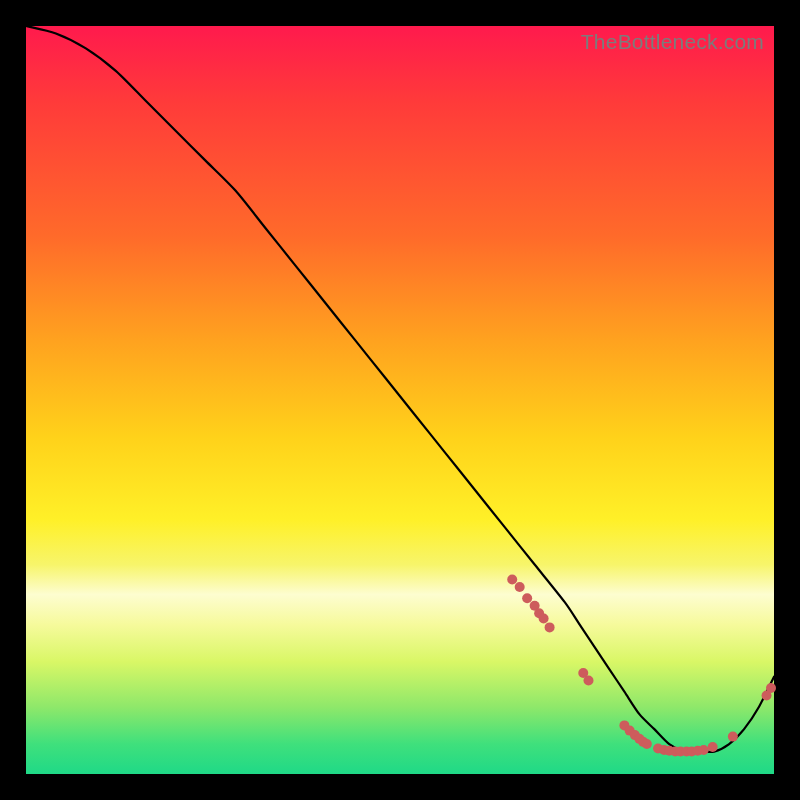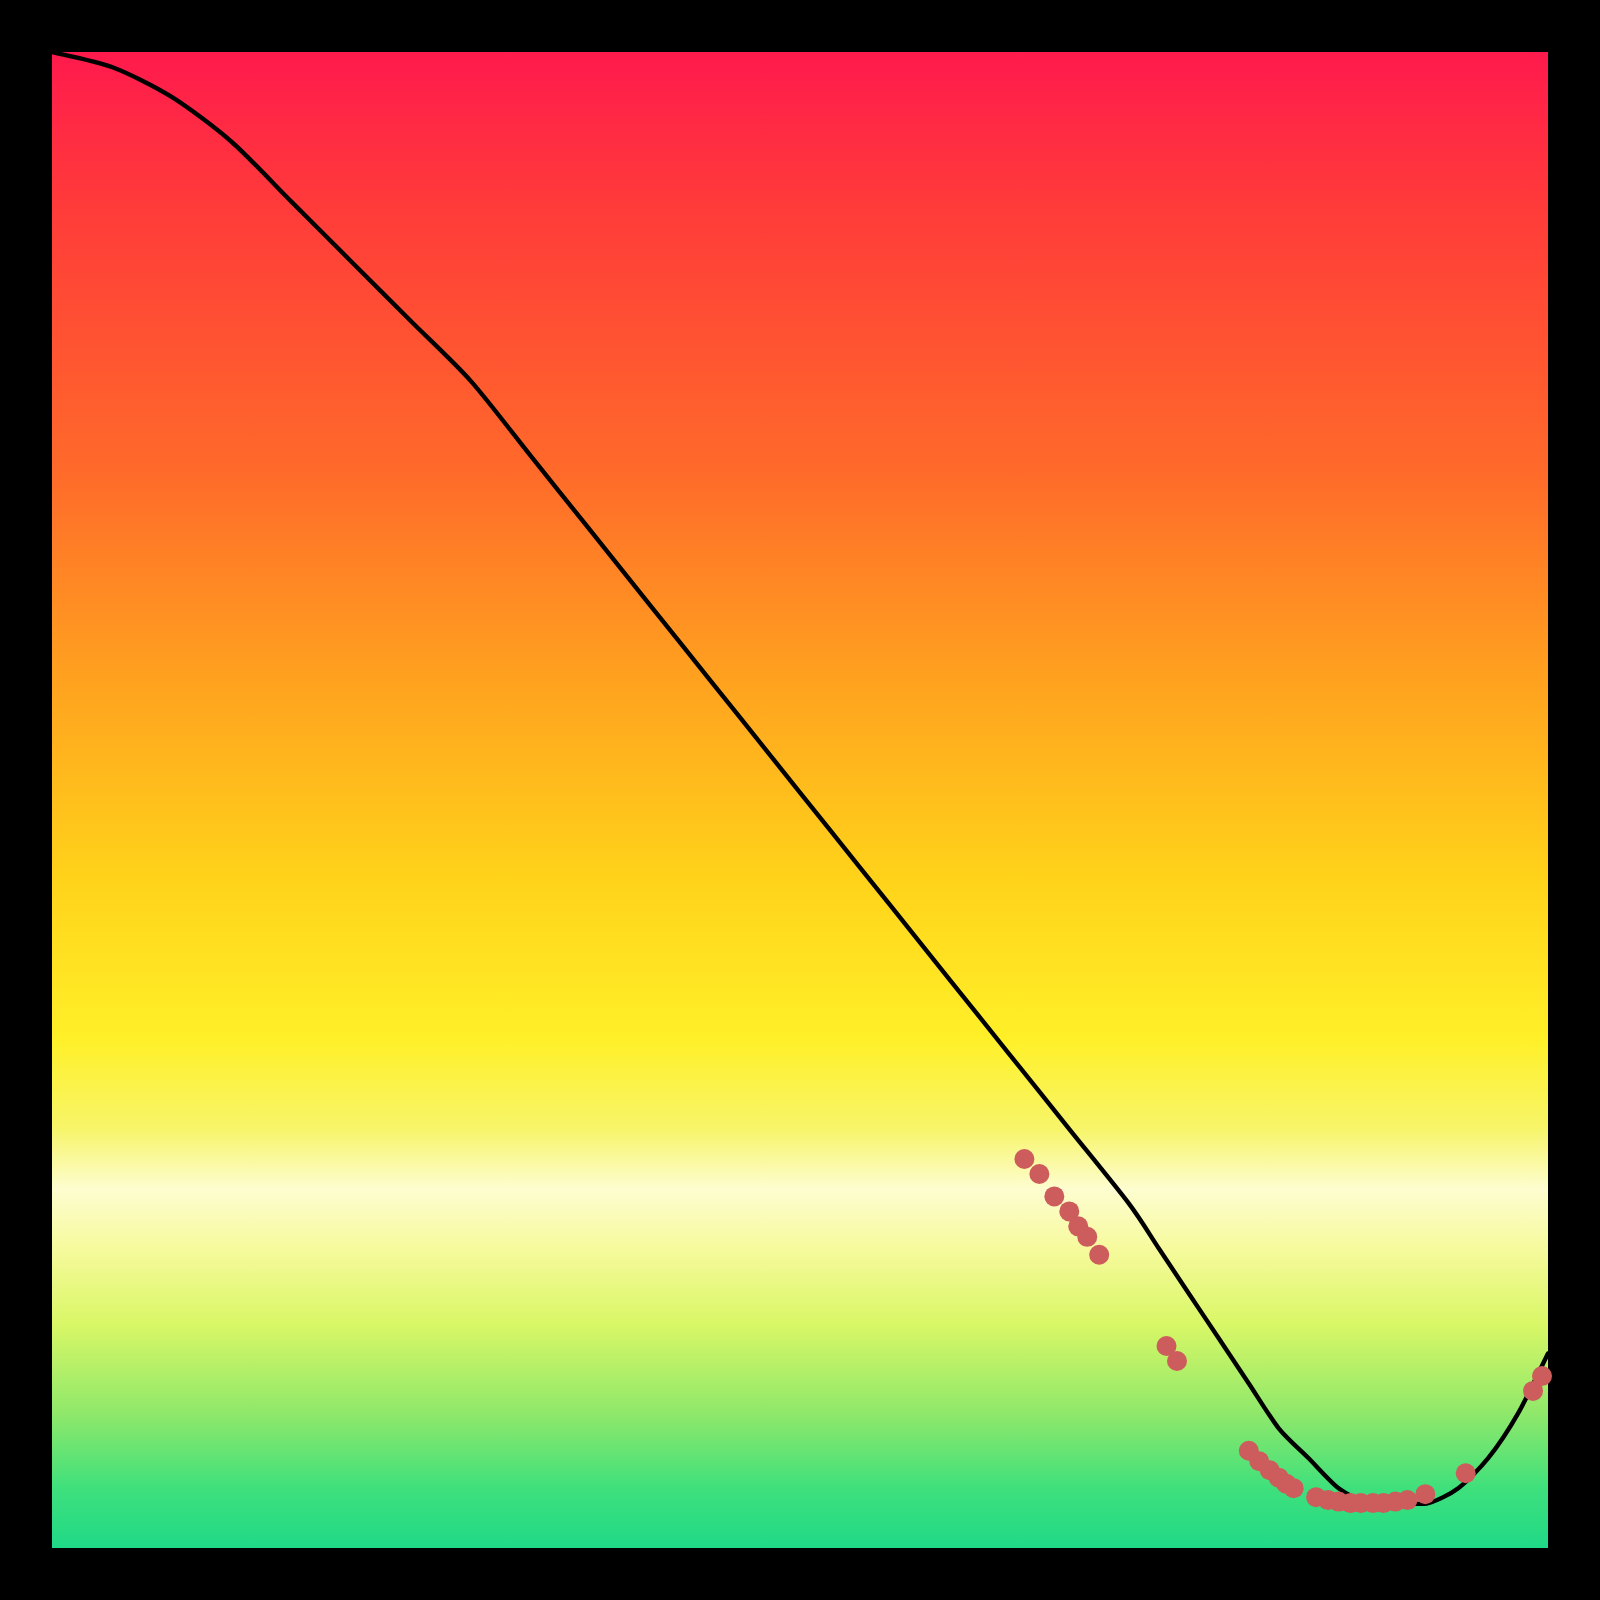--- a/index.html
+++ b/index.html
@@ -57,20 +57,21 @@
     width: 748px;
     height: 748px;
     overflow: visible;
   }
 </style>
 </head>
 <body>
 
 <div class="stage">
   <div class="plot">
+    <div class="watermark">TheBottleneck.com</div>
     <svg class="curve" viewBox="0 0 748 748" preserveAspectRatio="none">
       <path id="curve-path" fill="none" stroke="#000000" stroke-width="2.2" stroke-linecap="round" stroke-linejoin="round" d="M 0.00 0.00 C 3.99 1.00, 21.94 4.49, 29.92 7.48 C 37.90 10.47, 51.86 17.45, 59.84 22.44 C 67.82 27.43, 81.78 37.90, 89.76 44.88 C 97.74 51.86, 111.70 66.82, 119.68 74.80 C 127.66 82.78, 141.62 96.74, 149.60 104.72 C 157.58 112.70, 171.54 126.66, 179.52 134.64 C 187.50 142.62, 201.46 155.58, 209.44 164.56 C 217.42 173.54, 231.38 191.99, 239.36 201.96 C 247.34 211.93, 261.30 229.39, 269.28 239.36 C 277.26 249.33, 291.22 266.79, 299.20 276.76 C 307.18 286.73, 321.14 304.19, 329.12 314.16 C 337.10 324.13, 351.06 341.59, 359.04 351.56 C 367.02 361.53, 380.98 378.99, 388.96 388.96 C 396.94 398.93, 410.90 416.39, 418.88 426.36 C 426.86 436.33, 440.82 453.79, 448.80 463.76 C 456.78 473.73, 470.74 491.19, 478.72 501.16 C 486.70 511.13, 500.66 528.59, 508.64 538.56 C 516.62 548.53, 532.58 567.98, 538.56 575.96 C 544.54 583.94, 549.53 592.42, 553.52 598.40 C 557.51 604.38, 564.49 614.86, 568.48 620.84 C 572.47 626.82, 579.45 637.30, 583.44 643.28 C 587.43 649.26, 594.41 659.74, 598.40 665.72 C 602.39 671.70, 609.37 683.17, 613.36 688.16 C 617.35 693.15, 624.33 699.13, 628.32 703.12 C 632.31 707.11, 639.29 715.09, 643.28 718.08 C 647.27 721.07, 654.25 724.56, 658.24 725.56 C 662.23 726.56, 669.21 725.56, 673.20 725.56 C 677.19 725.56, 684.17 726.56, 688.16 725.56 C 692.15 724.56, 699.13 721.07, 703.12 718.08 C 707.11 715.09, 714.09 708.11, 718.08 703.12 C 722.07 698.13, 729.05 687.66, 733.04 680.68 C 737.03 673.70, 746.01 654.75, 748.00 650.76"></path>
       <g id="scatter-group">
           <circle cx="486.20" cy="553.52" r="5" fill="#cd5c5c"></circle>
           <circle cx="493.68" cy="561.00" r="5" fill="#cd5c5c"></circle>
           <circle cx="501.16" cy="572.22" r="5" fill="#cd5c5c"></circle>
           <circle cx="508.64" cy="579.70" r="5" fill="#cd5c5c"></circle>
           <circle cx="513.13" cy="587.18" r="5" fill="#cd5c5c"></circle>
           <circle cx="517.62" cy="592.42" r="5" fill="#cd5c5c"></circle>
           <circle cx="523.60" cy="601.39" r="5" fill="#cd5c5c"></circle>

